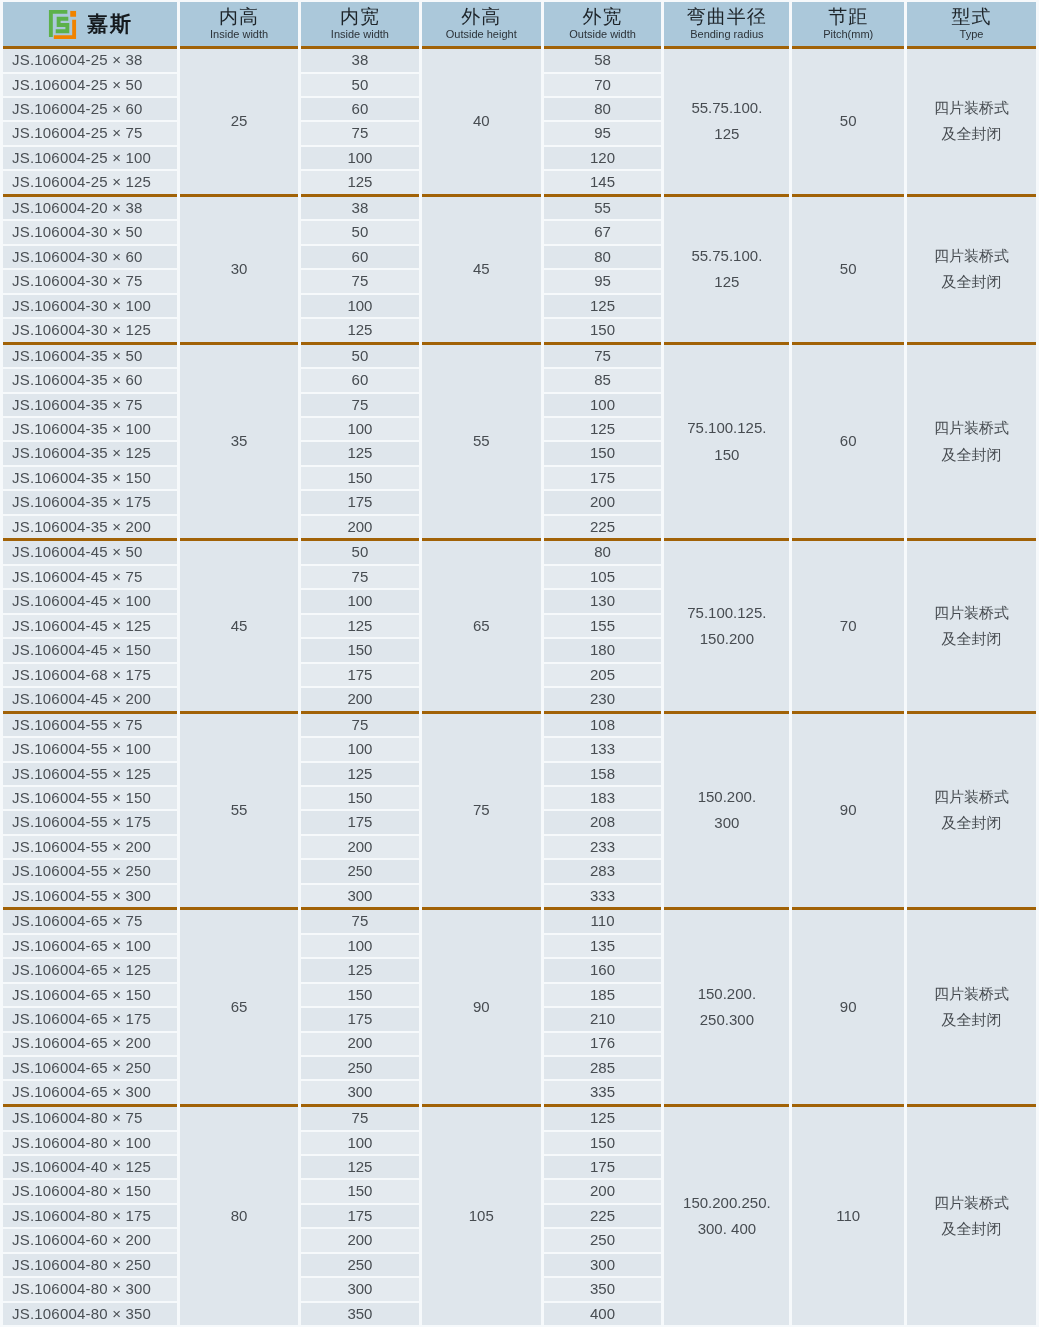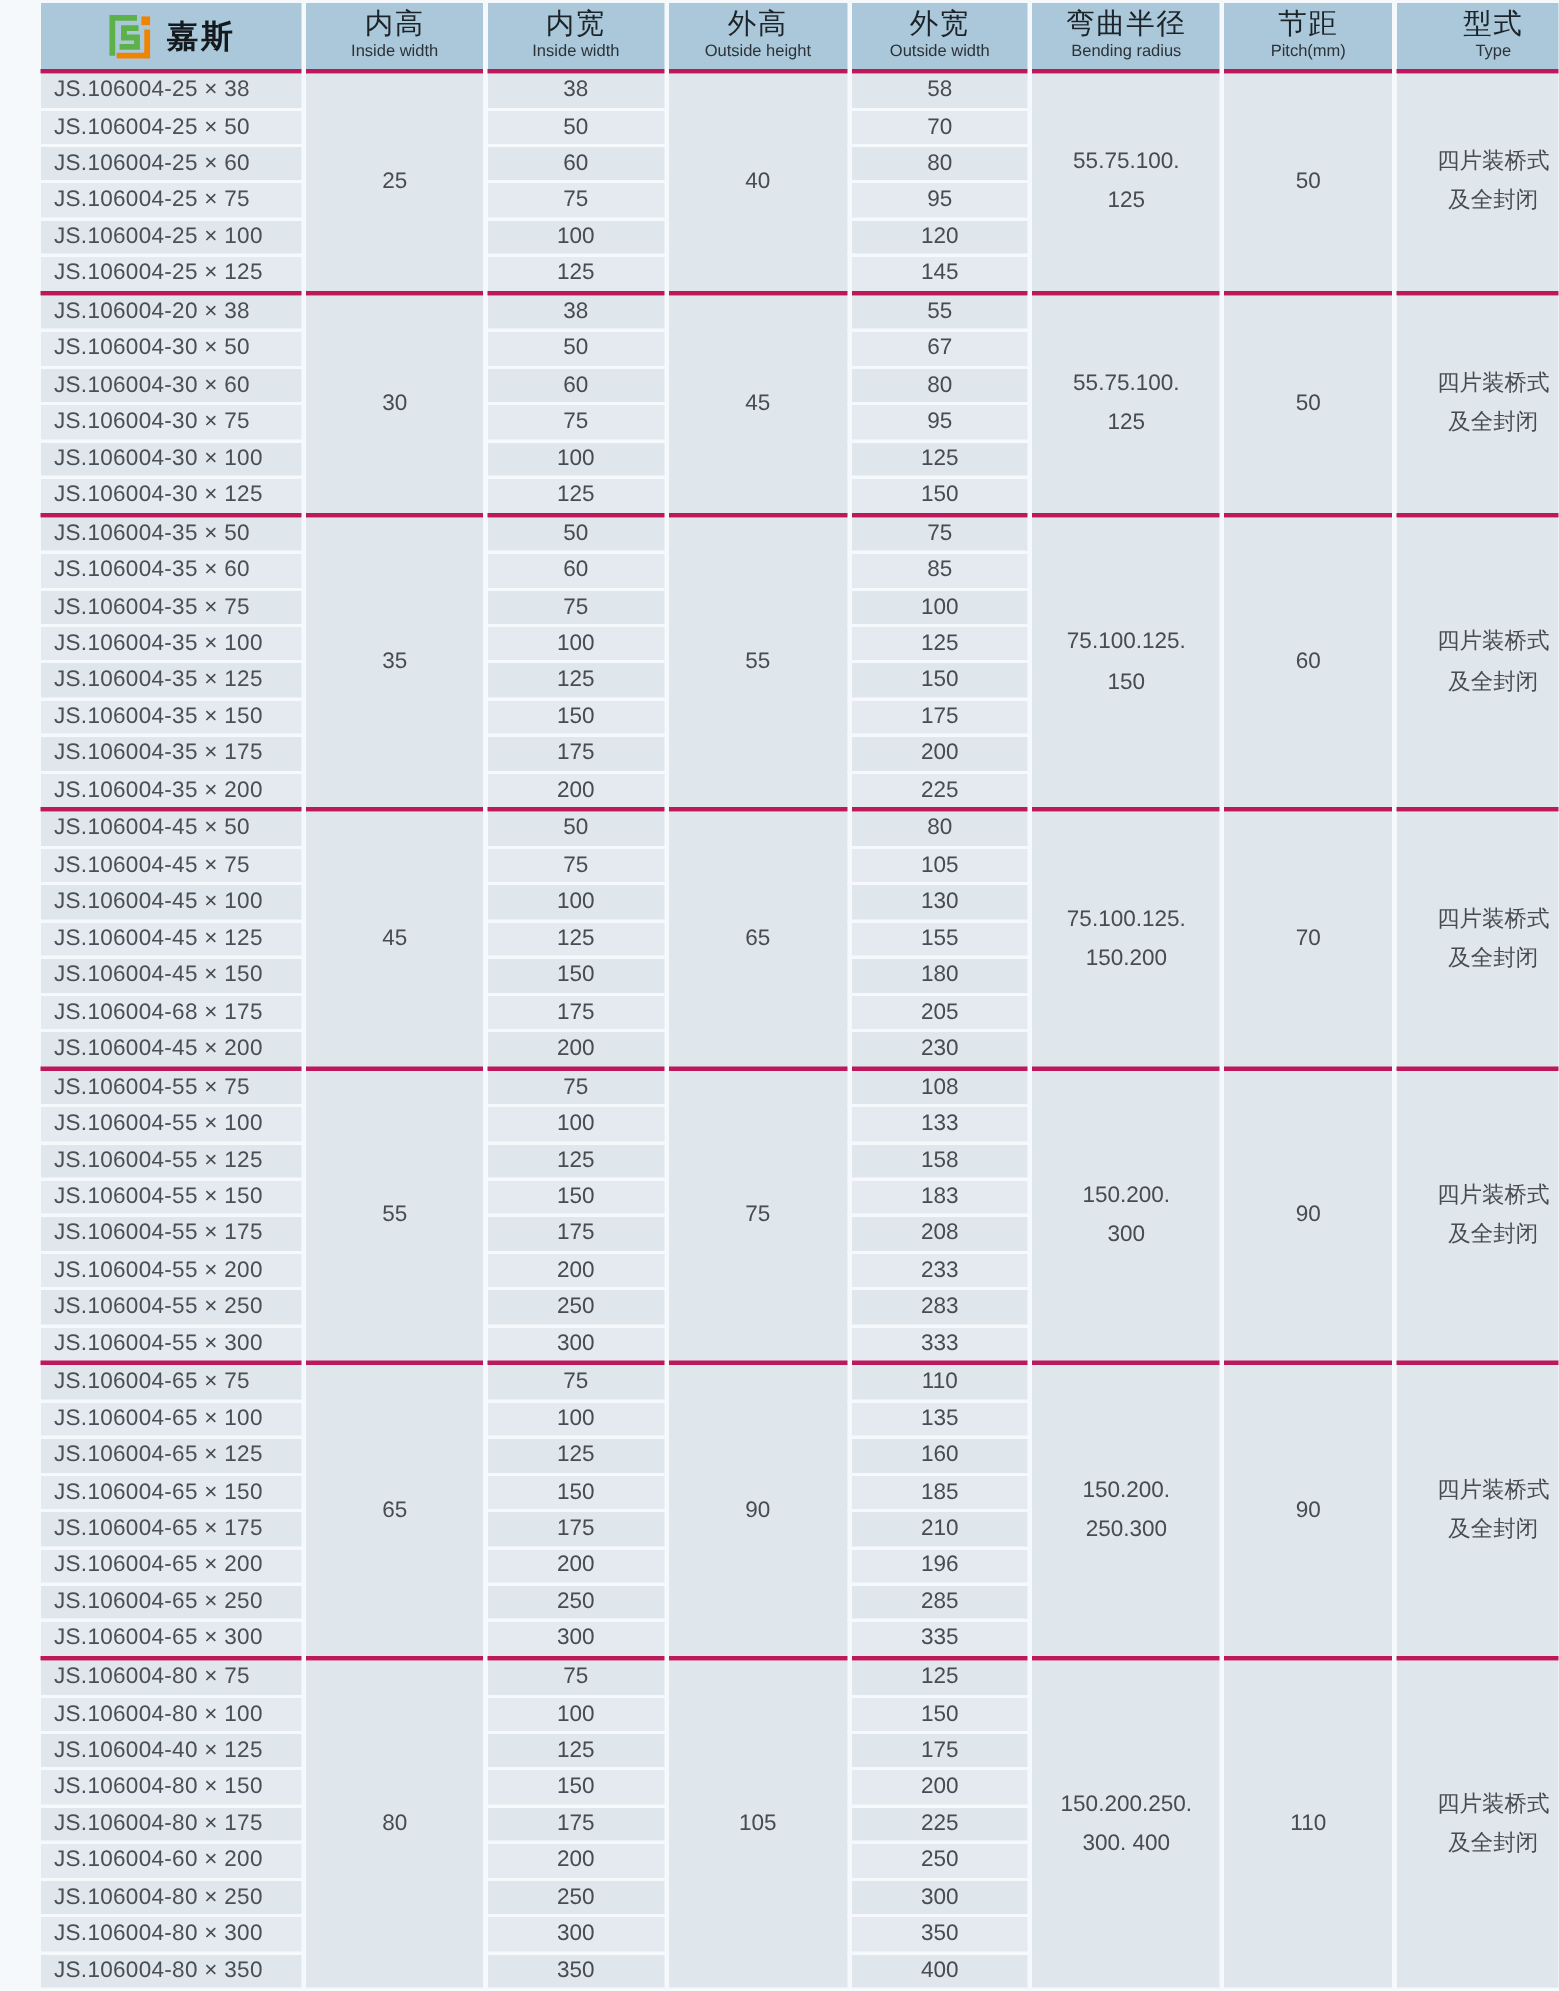--- a/index.html
+++ b/index.html
@@ -1,25 +1,25 @@
 <!DOCTYPE html>
 <html><head>
 <meta charset="utf-8">
 <style>
   html,body{margin:0;padding:0;background:#ffffff;font-family:"Liberation Sans",sans-serif;}
-  .page{width:1039px;height:1327px;box-sizing:border-box;background:#f6f9fb;padding-left:24px;}
+  .page{width:1039px;height:1327px;box-sizing:border-box;background:#f6f9fb;}
   table.spec{border-collapse:collapse;width:1039px;height:1327px;table-layout:fixed;}
   th,td{border:2px solid #f6f9fb;border-left-width:3px;border-right-width:3px;padding:0;overflow:hidden;}
   thead th{background:#abc8da;height:44px;vertical-align:middle;text-align:center;font-weight:normal;}
   thead .zh{display:block;font-size:19px;line-height:1.15;color:#1d2429;letter-spacing:1px;}
   thead .en{display:block;font-size:11px;line-height:1.2;color:#2b3238;}
   td{background:#dfe6ec;font-size:15px;color:#474c51;text-align:center;vertical-align:middle;line-height:1.1;}
   td.model{text-align:left;padding-left:9px;letter-spacing:0.2px;color:#4a4f54;}
   tbody tr:nth-child(even) td.cell{background:#e4eaef;}
-  tbody{border-top:3px solid #be185d;}
+  tbody{border-top:3px solid #a16207;}
   td.multiline{white-space:pre-line;line-height:1.75;}
   .brand-wrap{display:flex;align-items:center;justify-content:center;gap:9px;}
   .brand-name{font-size:21px;font-weight:bold;color:#14191d;letter-spacing:2px;}
   .logo{width:31px;height:31px;display:block;}
 </style>
 </head>
 <body>
 
 <div class="page">
   <table class="spec">
@@ -325,21 +325,21 @@
           <td class="cell num">185</td>
         </tr>
         <tr>
           <td class="cell model">JS.106004-65 × 175</td>
           <td class="cell num">175</td>
           <td class="cell num">210</td>
         </tr>
         <tr>
           <td class="cell model">JS.106004-65 × 200</td>
           <td class="cell num">200</td>
-          <td class="cell num">196</td>
+          <td class="cell num">176</td>
         </tr>
         <tr>
           <td class="cell model">JS.106004-65 × 250</td>
           <td class="cell num">250</td>
           <td class="cell num">285</td>
         </tr>
         <tr>
           <td class="cell model">JS.106004-65 × 300</td>
           <td class="cell num">300</td>
           <td class="cell num">335</td>

